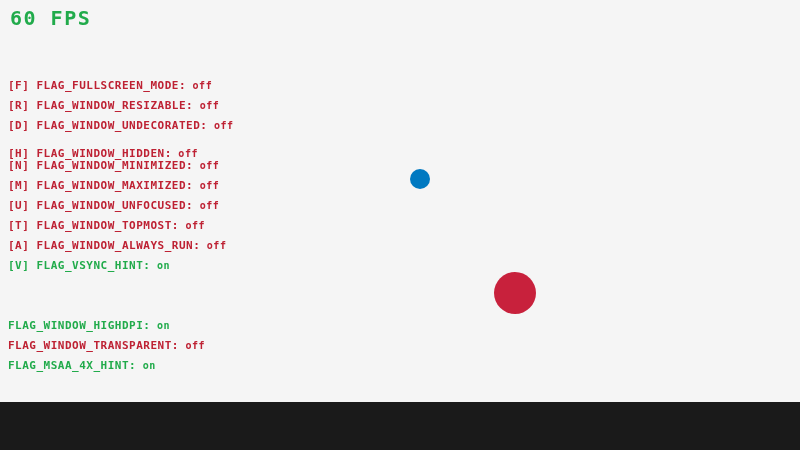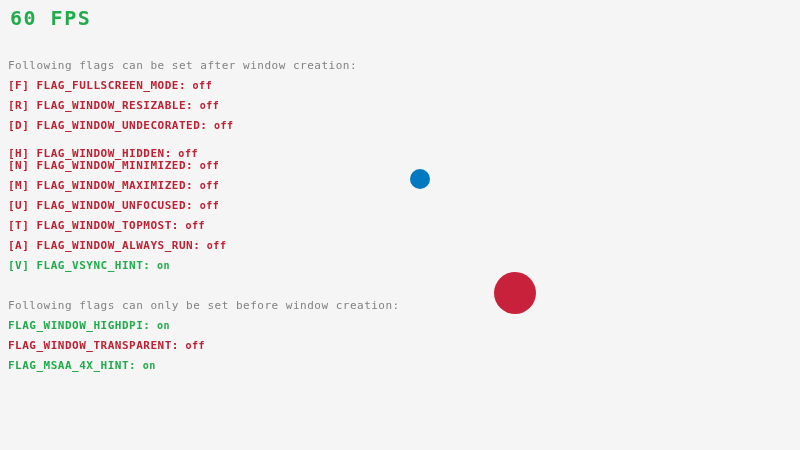--- a/index.html
+++ b/index.html
@@ -65,41 +65,39 @@
   #ball-red {
     left: 494px;
     top: 272px;
     width: 42px;
     height: 42px;
   }
 </style>
 </head>
 <body>
 
-<div id="canvas" style="background: rgb(245, 245, 245); width: 800px; height: 450px;">
+<div id="canvas" style="background: rgb(245, 245, 245); width: 800px; height: 402px;">
 
   <div class="txt" id="fps" style="color: rgb(33, 171, 75);">60 FPS</div>
 
 
-  <div class="txt section-head" id="head-after" style="top: 60px; color: rgb(130, 130, 130);">Following flags can be set after window creation:</div>
 
   <div id="list-after">
       <div class="txt flag-line" style="top: 80px;"><span style="color: rgb(190, 33, 51);">[F] </span><span style="color: rgb(190, 33, 51);">FLAG_FULLSCREEN_MODE:</span><span class="val" style="color: rgb(190, 33, 51);"> off</span></div>
       <div class="txt flag-line" style="top: 100px;"><span style="color: rgb(190, 33, 51);">[R] </span><span style="color: rgb(190, 33, 51);">FLAG_WINDOW_RESIZABLE:</span><span class="val" style="color: rgb(190, 33, 51);"> off</span></div>
       <div class="txt flag-line" style="top: 120px;"><span style="color: rgb(190, 33, 51);">[D] </span><span style="color: rgb(190, 33, 51);">FLAG_WINDOW_UNDECORATED:</span><span class="val" style="color: rgb(190, 33, 51);"> off</span></div>
       <div class="txt flag-line" style="top: 140px; margin-top: 8px;"><span style="color: rgb(190, 33, 51);">[H] </span><span style="color: rgb(190, 33, 51);">FLAG_WINDOW_HIDDEN:</span><span class="val" style="color: rgb(190, 33, 51);"> off</span></div>
       <div class="txt flag-line" style="top: 160px;"><span style="color: rgb(190, 33, 51);">[N] </span><span style="color: rgb(190, 33, 51);">FLAG_WINDOW_MINIMIZED:</span><span class="val" style="color: rgb(190, 33, 51);"> off</span></div>
       <div class="txt flag-line" style="top: 180px;"><span style="color: rgb(190, 33, 51);">[M] </span><span style="color: rgb(190, 33, 51);">FLAG_WINDOW_MAXIMIZED:</span><span class="val" style="color: rgb(190, 33, 51);"> off</span></div>
       <div class="txt flag-line" style="top: 200px;"><span style="color: rgb(190, 33, 51);">[U] </span><span style="color: rgb(190, 33, 51);">FLAG_WINDOW_UNFOCUSED:</span><span class="val" style="color: rgb(190, 33, 51);"> off</span></div>
       <div class="txt flag-line" style="top: 220px;"><span style="color: rgb(190, 33, 51);">[T] </span><span style="color: rgb(190, 33, 51);">FLAG_WINDOW_TOPMOST:</span><span class="val" style="color: rgb(190, 33, 51);"> off</span></div>
       <div class="txt flag-line" style="top: 240px;"><span style="color: rgb(190, 33, 51);">[A] </span><span style="color: rgb(190, 33, 51);">FLAG_WINDOW_ALWAYS_RUN:</span><span class="val" style="color: rgb(190, 33, 51);"> off</span></div>
       <div class="txt flag-line" style="top: 260px;"><span style="color: rgb(33, 171, 75);">[V] </span><span style="color: rgb(33, 171, 75);">FLAG_VSYNC_HINT:</span><span class="val" style="color: rgb(33, 171, 75);"> on</span></div>
     </div>
 
-  <div class="txt section-head" id="head-before" style="top: 300px; color: rgb(130, 130, 130);">Following flags can only be set before window creation:</div>
 
   <div id="list-before">
       <div class="txt flag-line" style="top: 320px;"><span style="color: rgb(33, 171, 75);">FLAG_WINDOW_HIGHDPI:</span><span class="val" style="color: rgb(33, 171, 75);"> on</span></div>
       <div class="txt flag-line" style="top: 340px;"><span style="color: rgb(190, 33, 51);">FLAG_WINDOW_TRANSPARENT:</span><span class="val" style="color: rgb(190, 33, 51);"> off</span></div>
       <div class="txt flag-line" style="top: 360px;"><span style="color: rgb(33, 171, 75);">FLAG_MSAA_4X_HINT:</span><span class="val" style="color: rgb(33, 171, 75);"> on</span></div>
     </div>
 
   <div class="ball" id="ball-blue" style="left: 410px; top: 169px; width: 20px; height: 20px; background: rgb(0, 121, 193);"></div>
   <div class="ball" id="ball-red" style="left: 494px; top: 272px; width: 42px; height: 42px; background: rgb(200, 33, 60);"></div>
 

